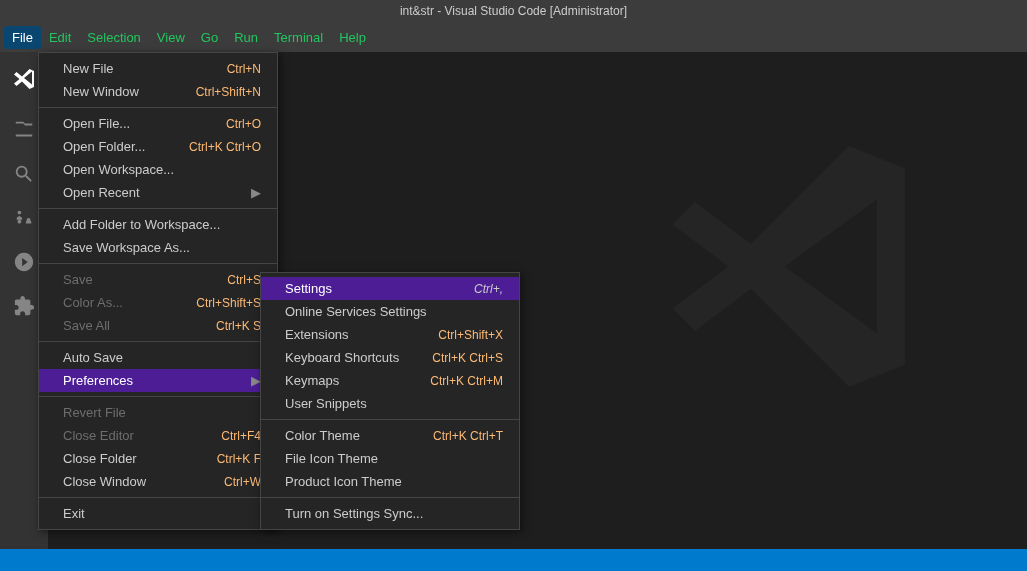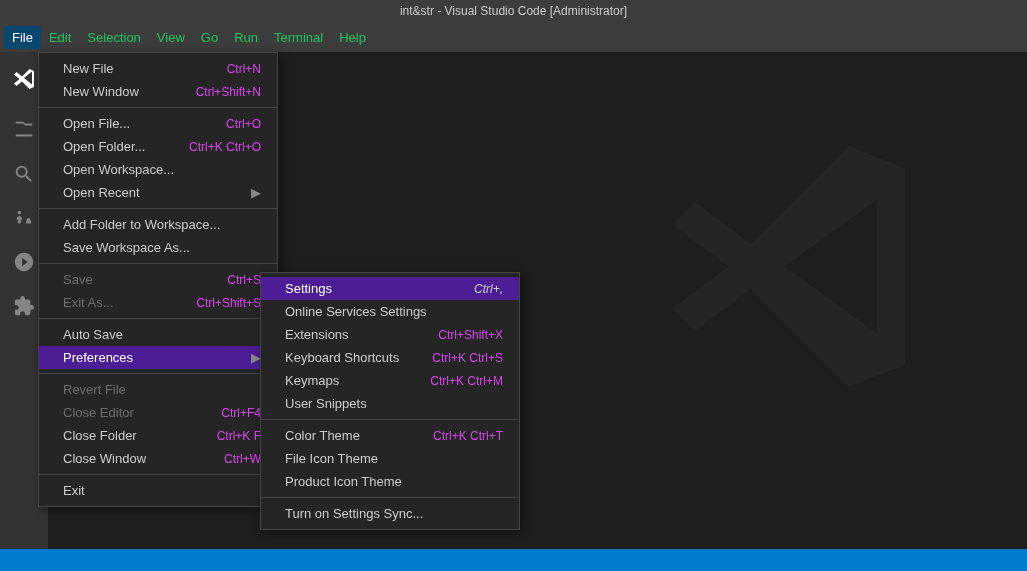--- a/index.html
+++ b/index.html
@@ -77,21 +77,21 @@
     .dropdown-item:hover, .dropdown-item.highlighted {
       background: #4c1d95;
       color: #ffffff;
     }
     .dropdown-item.disabled {
       color: #6d6d6d;
       cursor: default;
     }
     .dropdown-item .shortcut {
       margin-left: 20px;
-      color: #d946ef;
+      color: #fdba74;
       font-size: 12px;
     }
     .dropdown-item.highlighted .shortcut {
       color: #cccccc;
     }
     .dropdown-item .arrow {
       margin-left: 8px;
       color: #888;
     }
     .dropdown-separator {
@@ -299,22 +299,26 @@
   </div>
   <div class="dropdown-item">
     <span>Save Workspace As...</span>
   </div>
   <div class="dropdown-separator"></div>
   <div class="dropdown-item disabled">
     <span>Save</span>
     <span class="shortcut">Ctrl+S</span>
   </div>
   <div class="dropdown-item disabled">
-    <span>Exit As...</span>
+    <span>Color As...</span>
     <span class="shortcut">Ctrl+Shift+S</span>
+  </div>
+  <div class="dropdown-item disabled">
+    <span>Save All</span>
+    <span class="shortcut">Ctrl+K S</span>
   </div>
   <div class="dropdown-separator"></div>
   <div class="dropdown-item">
     <span>Auto Save</span>
   </div>
   <div class="dropdown-item highlighted">
     <span>Preferences</span>
     <span class="arrow">▶</span>
   </div>
   <div class="dropdown-separator"></div>

